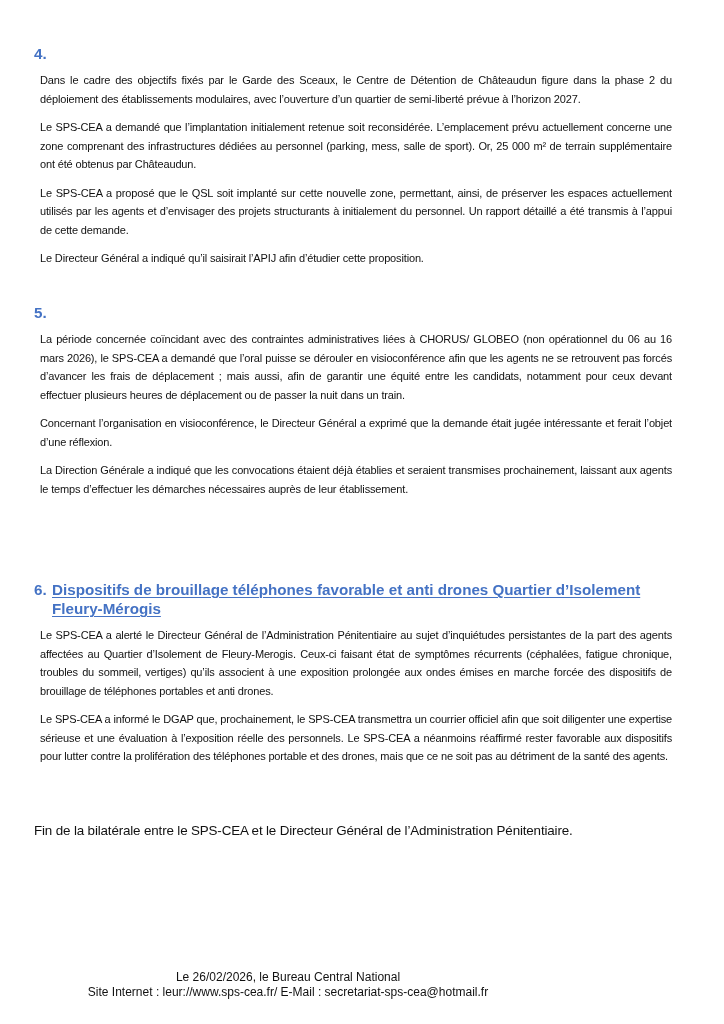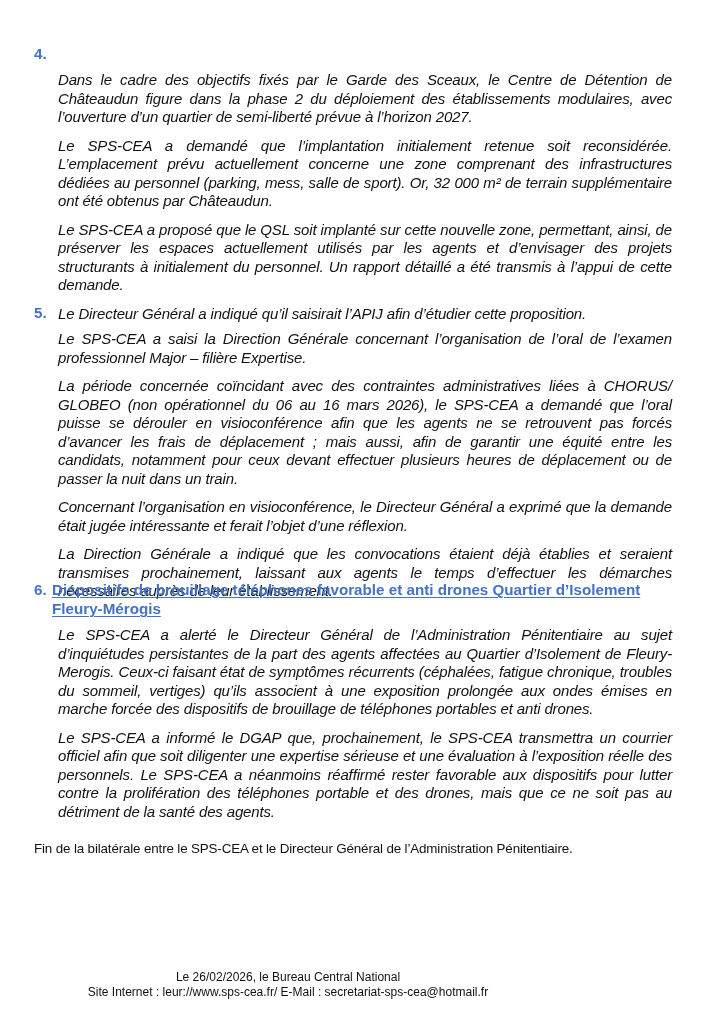--- a/index.html
+++ b/index.html
@@ -39,31 +39,30 @@
     .heading .num {
       flex: 0 0 18px;
       white-space: nowrap;
     }
     .heading .title {
       text-decoration: underline;
       text-decoration-thickness: 1px;
       text-underline-offset: 2px;
     }
     .para {
-      margin: 0 0 10px 24px;
-      font-size: 15px;
+      margin: 0 0 10px 6px;
+      font-size: 11px;
       line-height: 18.5px;
       text-align: justify;
       letter-spacing: -0.15px;
-      font-style: italic;
     }
     .closing {
       position: absolute;
       left: 34px;
-      top: 840px;
+      top: 822px;
       font-size: 13.4px;
       line-height: 18px;
       letter-spacing: -0.15px;
     }
     .footer {
       position: absolute;
       left: 0;
       top: 970px;
       width: 576px;
       text-align: center;
@@ -75,30 +74,29 @@
 </head>
 <body>
 
 <div class="page">
 
   <div class="section" style="top:44px;">
     <h2 class="heading">
       <span class="num">4.</span>
     </h2>
     <p class="para">Dans le cadre des objectifs fixés par le Garde des Sceaux, le Centre de Détention de Châteaudun figure dans la phase 2 du déploiement des établissements modulaires, avec l’ouverture d’un quartier de semi-liberté prévue à l’horizon 2027.</p>
-    <p class="para">Le SPS-CEA a demandé que l’implantation initialement retenue soit reconsidérée. L’emplacement prévu actuellement concerne une zone comprenant des infrastructures dédiées au personnel (parking, mess, salle de sport). Or, 32 000 m² de terrain supplémentaire ont été obtenus par Châteaudun.</p>
+    <p class="para">Le SPS-CEA a demandé que l’implantation initialement retenue soit reconsidérée. L’emplacement prévu actuellement concerne une zone comprenant des infrastructures dédiées au personnel (parking, mess, salle de sport). Or, 25 000 m² de terrain supplémentaire ont été obtenus par Châteaudun.</p>
     <p class="para">Le SPS-CEA a proposé que le QSL soit implanté sur cette nouvelle zone, permettant, ainsi, de préserver les espaces actuellement utilisés par les agents et d’envisager des projets structurants à initialement du personnel. Un rapport détaillé a été transmis à l’appui de cette demande.</p>
     <p class="para">Le Directeur Général a indiqué qu’il saisirait l’APIJ afin d’étudier cette proposition.</p>
   </div>
 
   <div class="section" style="top:303px;">
     <h2 class="heading">
       <span class="num">5.</span>
     </h2>
-    <p class="para">Le SPS-CEA a saisi la Direction Générale concernant l’organisation de l’oral de l’examen professionnel Major – filière Expertise.</p>
     <p class="para">La période concernée coïncidant avec des contraintes administratives liées à CHORUS/ GLOBEO (non opérationnel du 06 au 16 mars 2026), le SPS-CEA a demandé que l’oral puisse se dérouler en visioconférence afin que les agents ne se retrouvent pas forcés d’avancer les frais de déplacement ; mais aussi, afin de garantir une équité entre les candidats, notamment pour ceux devant effectuer plusieurs heures de déplacement ou de passer la nuit dans un train.</p>
     <p class="para">Concernant l’organisation en visioconférence, le Directeur Général a exprimé que la demande était jugée intéressante et ferait l’objet d’une réflexion.</p>
     <p class="para">La Direction Générale a indiqué que les convocations étaient déjà établies et seraient transmises prochainement, laissant aux agents le temps d’effectuer les démarches nécessaires auprès de leur établissement.</p>
   </div>
 
   <div class="section" style="top:580px;">
     <h2 class="heading">
       <span class="num">6.</span>
       <span class="title">Dispositifs de brouillage téléphones favorable et anti drones Quartier d’Isolement Fleury-Mérogis</span>
     </h2>

